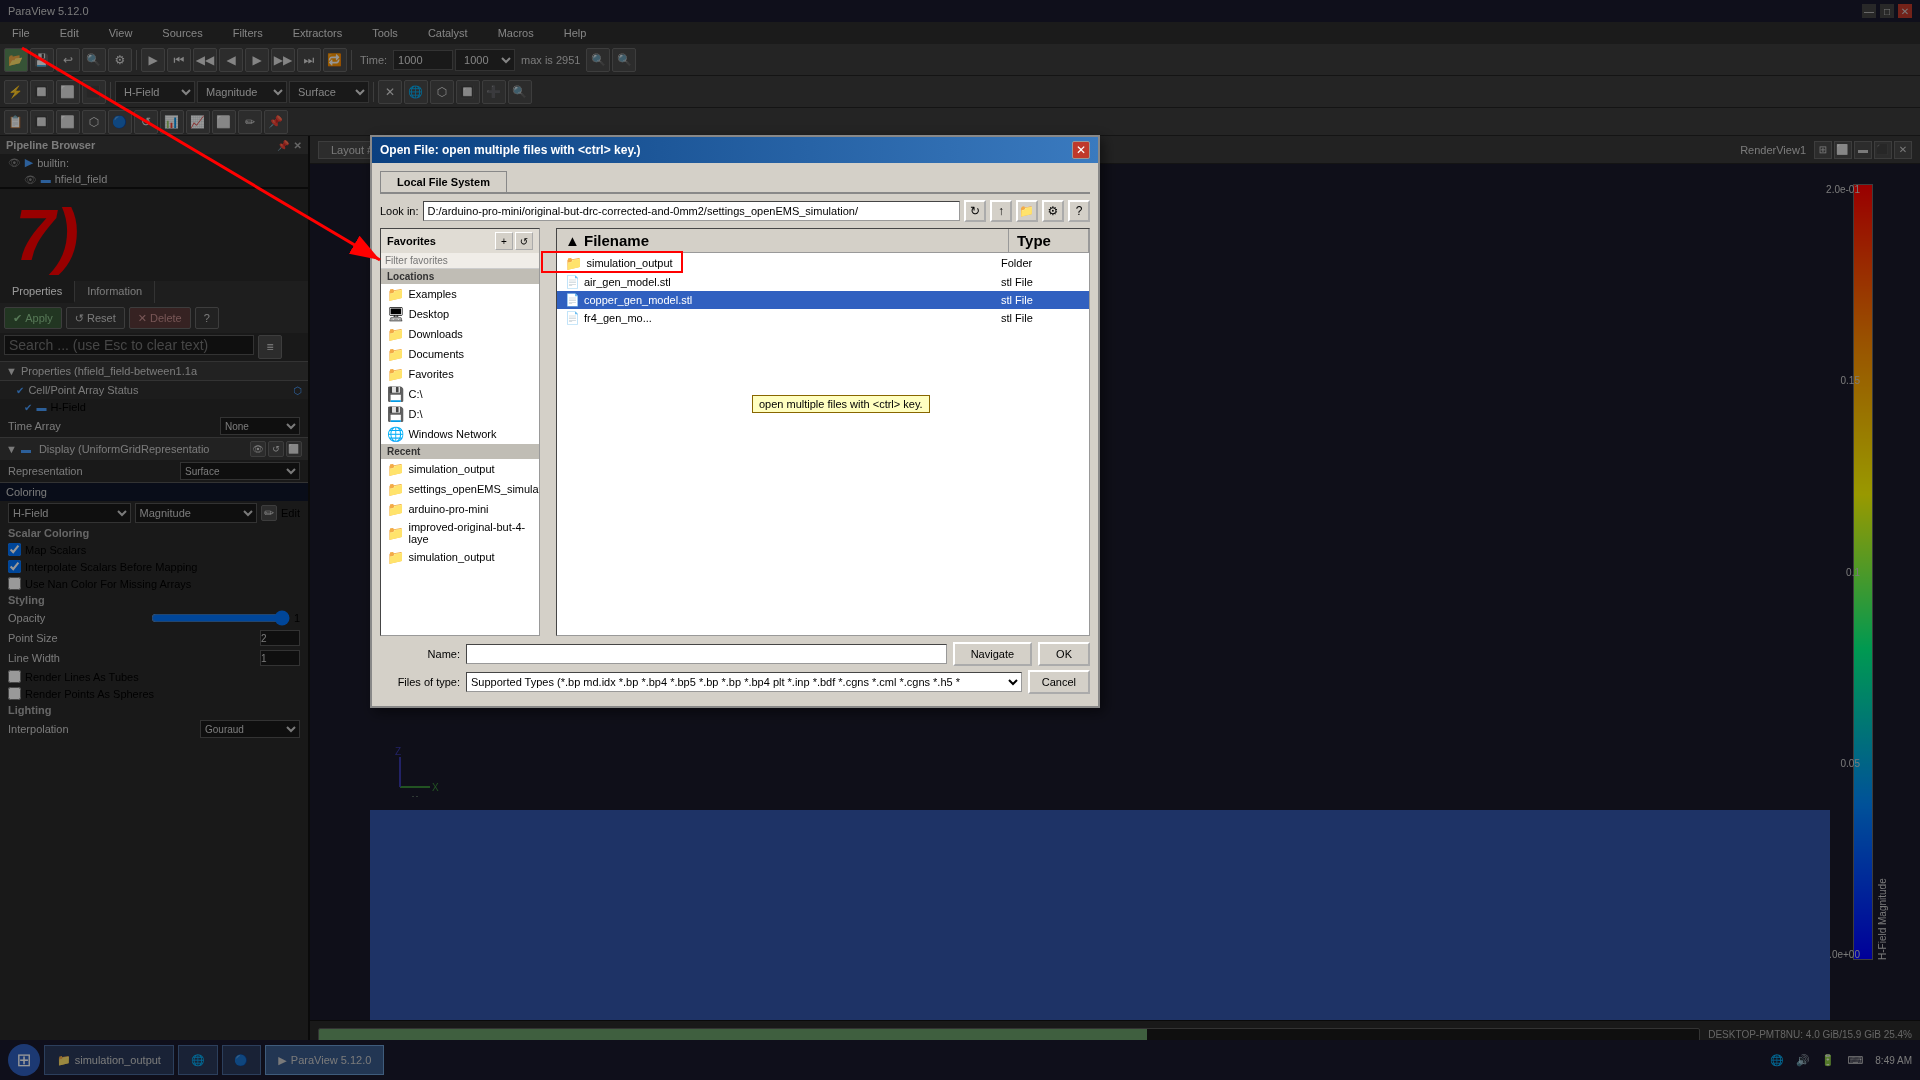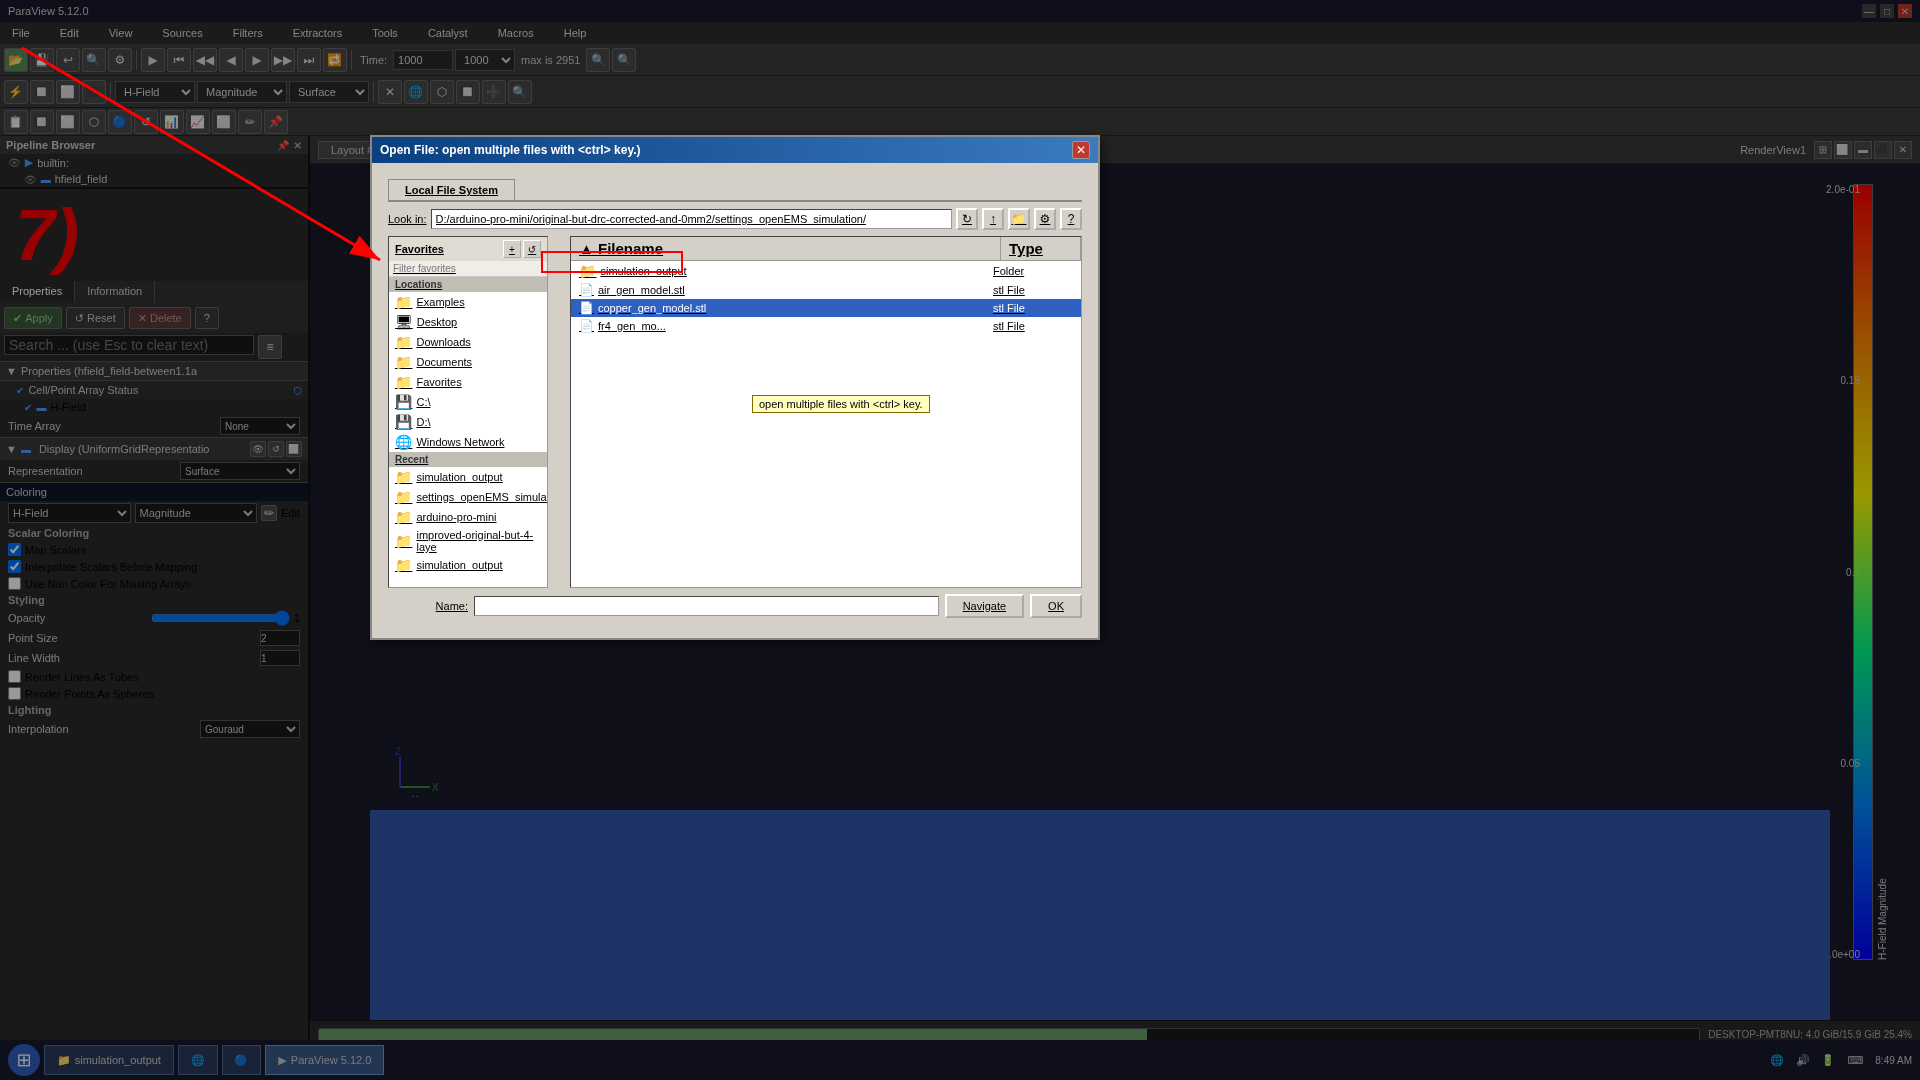--- a/index.html
+++ b/index.html
@@ -365,21 +365,21 @@
     .dialog-close {
       background: #c0392b;
       border: 1px solid #999;
       color: white;
       width: 18px; height: 18px;
       cursor: pointer;
       font-size: 12px;
       display: flex; align-items: center; justify-content: center;
       border-radius: 2px;
     }
-    .dialog-body { padding: 16px; text-decoration: underline; }
+    .dialog-body { padding: 8px; }
 
     
     .dialog-tabs {
       display: flex;
       margin-bottom: 6px;
       border-bottom: 2px solid #888;
     }
     .dialog-tab {
       padding: 4px 16px;
       background: #c4c0b8;
@@ -415,22 +415,22 @@
       background: #d4d0c8;
       border: 2px outset #fff;
       cursor: pointer;
       font-size: 12px;
       display: flex; align-items: center; justify-content: center;
     }
 
     
     .dialog-content {
       display: flex;
-      gap: 22px;
-      height: 352px;
+      gap: 16px;
+      height: 408px;
     }
 
     
     .dialog-left {
       width: 160px;
       border: 1px inset #999;
       background: white;
       display: flex;
       flex-direction: column;
       overflow-y: auto;
@@ -1038,20 +1038,27 @@
           </div>
         </div>
       </div>
 
       <div class="dialog-bottom">
         <div class="dialog-row">
           <span class="dialog-row-label">Name:</span>
           <input class="dialog-row-input" value="" style="">
           <button class="dialog-ok-btn">Navigate</button>
           <button class="dialog-ok-btn">OK</button>
+        </div>
+        <div class="dialog-row">
+          <span class="dialog-row-label">Files of type:</span>
+          <select class="file-type-select">
+            <option>Supported Types (*.bp md.idx *.bp *.bp4 *.bp5 *.bp *.bp *.bp4 plt *.inp *.bdf *.cgns *.cml *.cgns *.h5 *</option>
+          </select>
+          <button class="dialog-cancel-btn">Cancel</button>
         </div>
       </div>
     </div>
   </div>
 
   <svg style="position:absolute; top:0; left:0; width:1920px; height:1080px; pointer-events:none;">
 
     <line x1="22" y1="48" x2="380" y2="260" stroke="red" stroke-width="3" marker-end="url(#arrowhead)"></line>
     <defs>
       <marker id="arrowhead" markerWidth="10" markerHeight="7" refX="10" refY="3.5" orient="auto">

